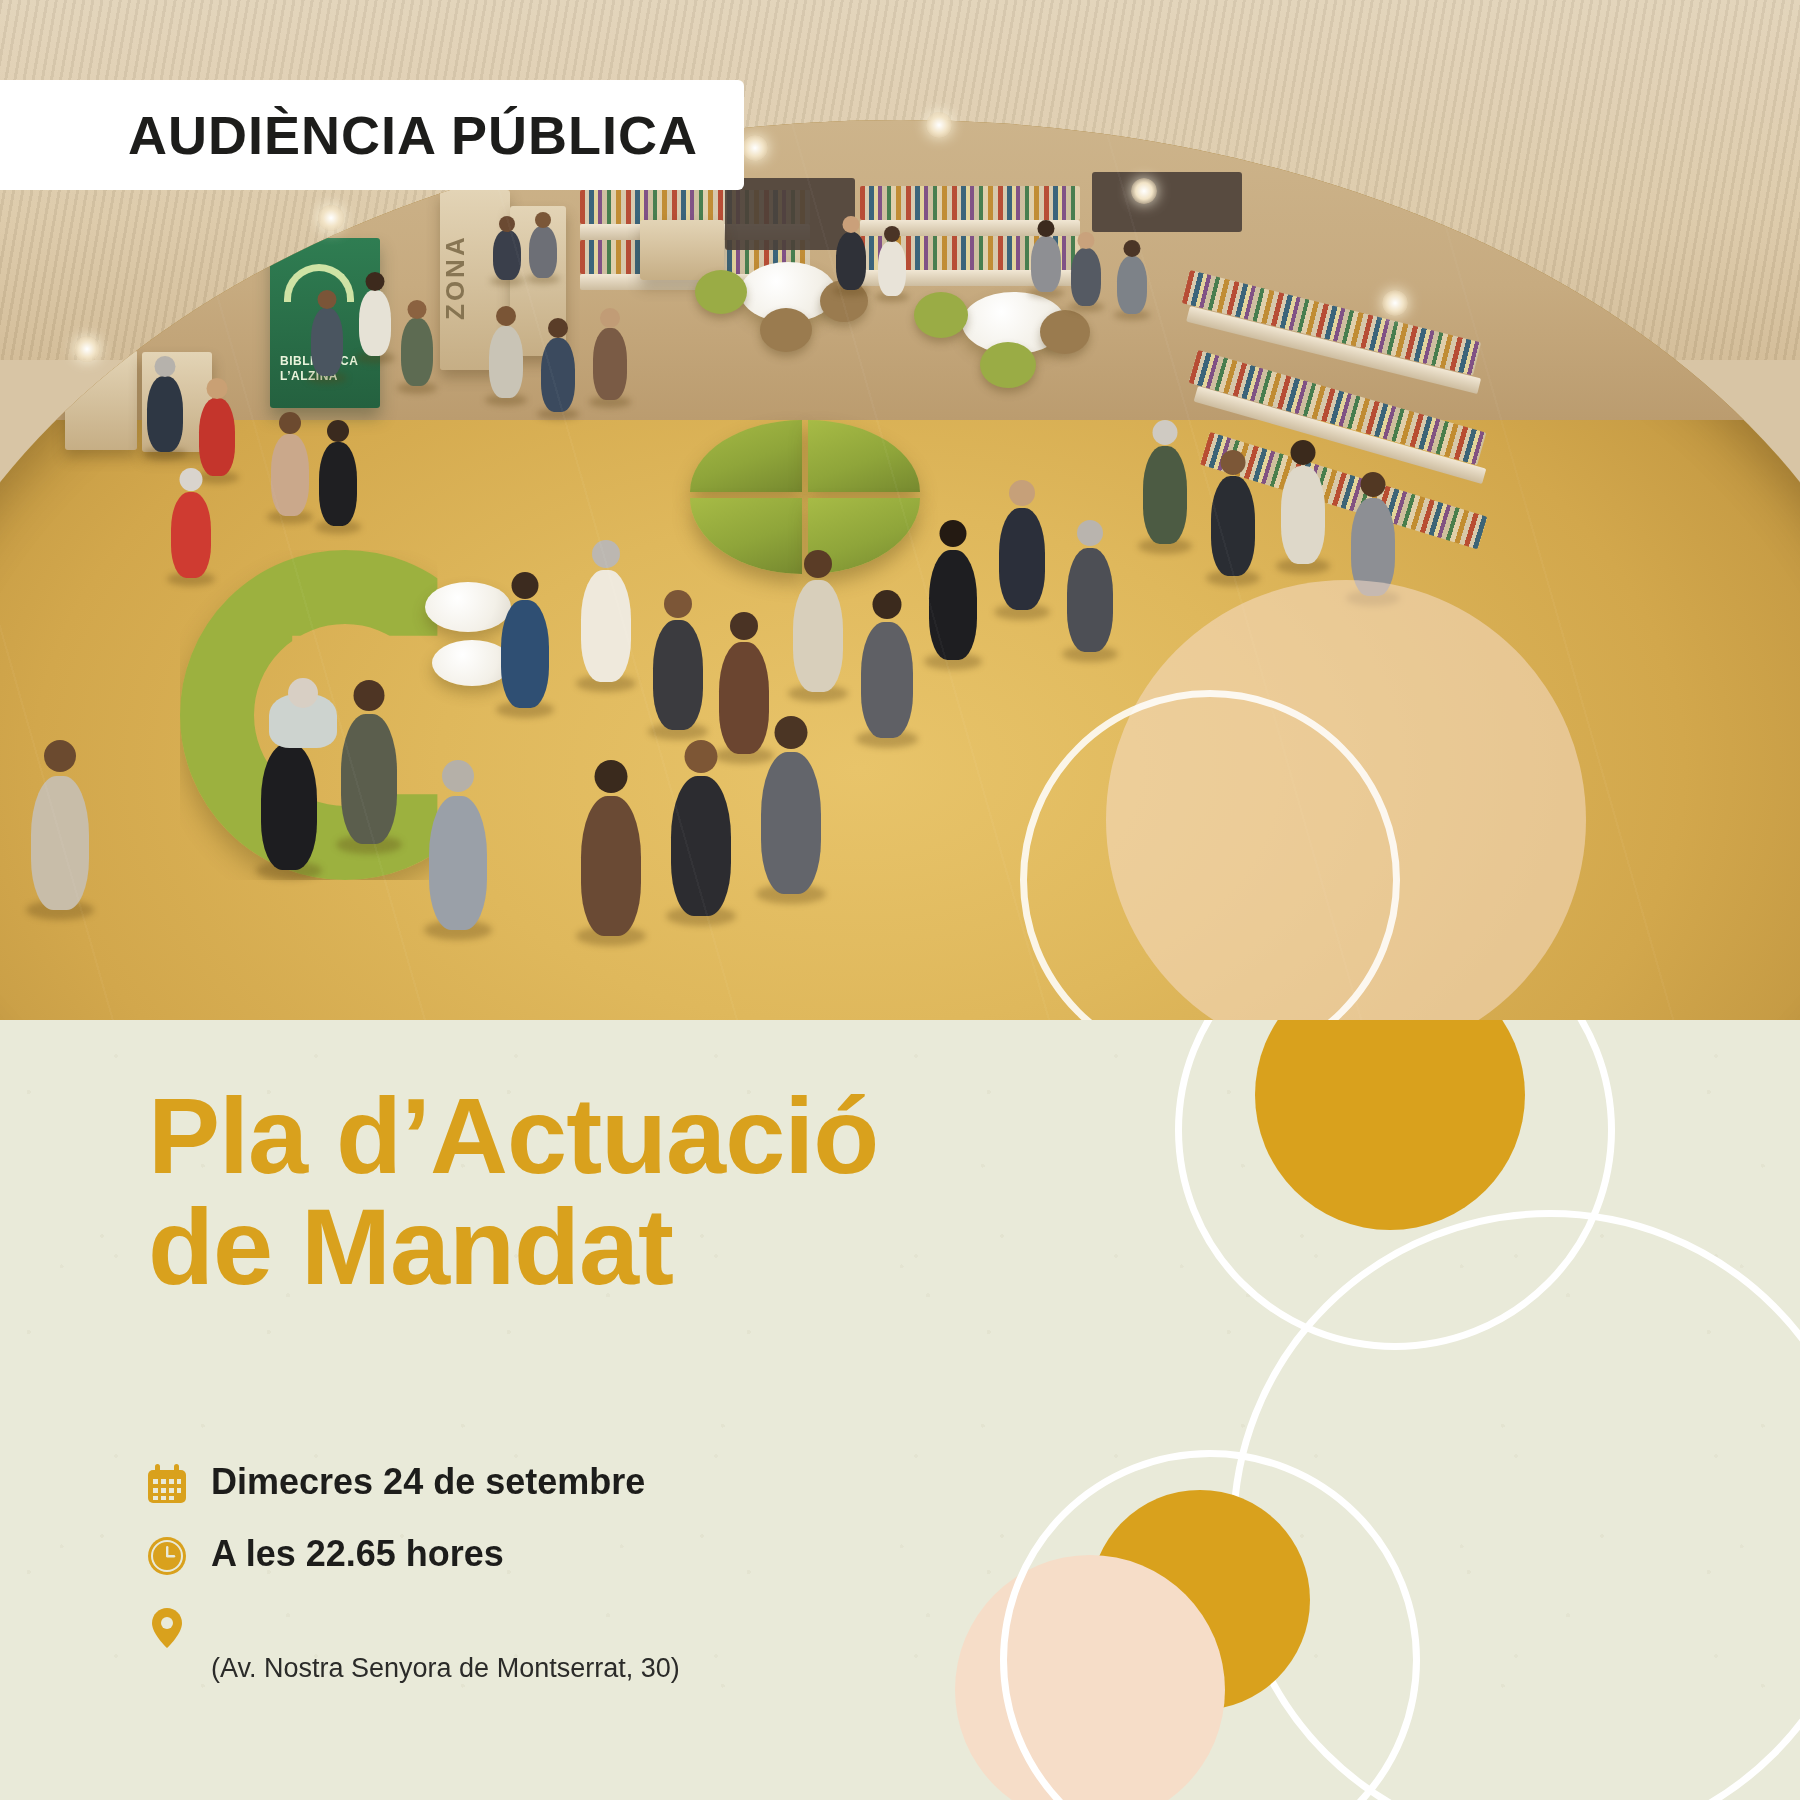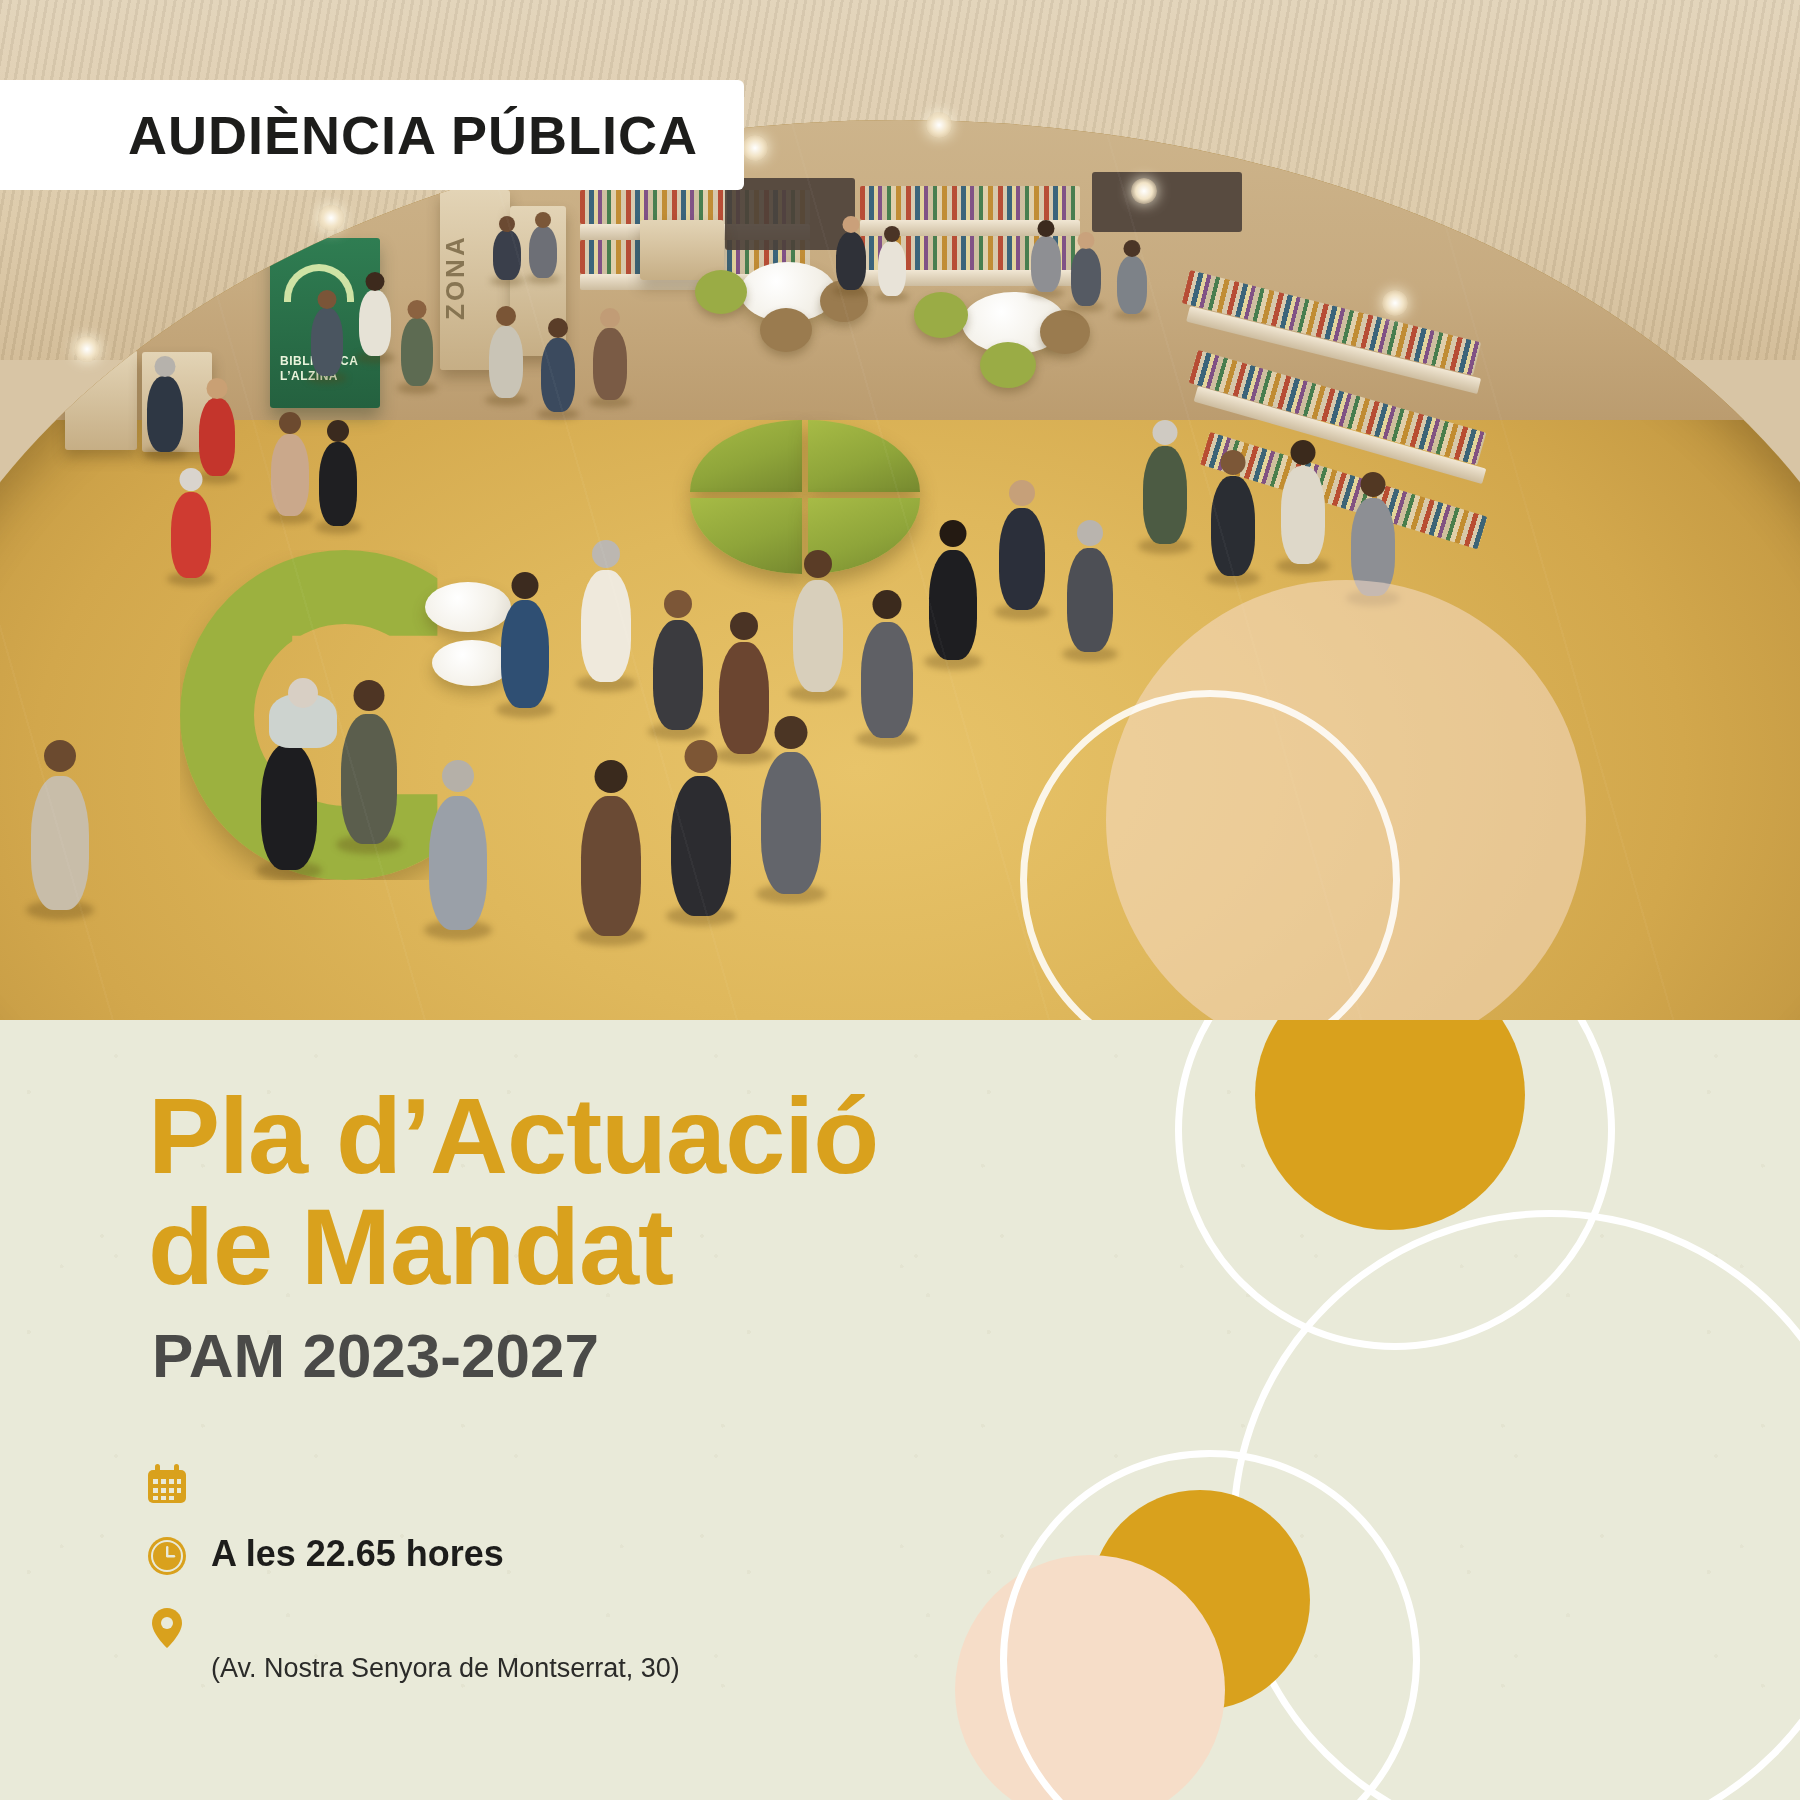--- a/index.html
+++ b/index.html
@@ -592,21 +592,20 @@
 
     <div class="d-gold" style="left:1255px; top:-60px; width:270px; height:270px;"></div>
     <div class="d-circle-outline" style="left:1175px; top:-110px; width:440px; height:440px;"></div>
     <div class="d-circle-outline" style="left:1230px; top:190px; width:640px; height:640px;"></div>
     <div class="d-gold" style="left:1090px; top:470px; width:220px; height:220px;"></div>
     <div class="d-peach" style="left:955px; top:535px; width:270px; height:270px;"></div>
     <div class="d-circle-outline" style="left:1000px; top:430px; width:420px; height:420px;"></div>
 
     <h1 class="title">Pla d’Actuació
 de Mandat</h1>
-    <h2 class="subtitle">PAM 2023-2027</h2>
 
     <div class="info-list">
 
       <div class="info-row">
         <span class="info-icon">
           <svg viewBox="0 0 44 44" aria-hidden="true">
             <rect x="3" y="8" width="38" height="33" rx="5" fill="#d9a11d"></rect>
             <rect x="10" y="2" width="5" height="10" rx="2.5" fill="#d9a11d"></rect>
             <rect x="29" y="2" width="5" height="10" rx="2.5" fill="#d9a11d"></rect>
             <rect x="8" y="17" width="5" height="5" fill="#e9ead9"></rect>
@@ -615,20 +614,21 @@
             <rect x="32" y="17" width="4" height="5" fill="#e9ead9"></rect>
             <rect x="8" y="26" width="5" height="5" fill="#e9ead9"></rect>
             <rect x="16" y="26" width="5" height="5" fill="#e9ead9"></rect>
             <rect x="24" y="26" width="5" height="5" fill="#e9ead9"></rect>
             <rect x="32" y="26" width="4" height="5" fill="#e9ead9"></rect>
             <rect x="8" y="34" width="5" height="4" fill="#e9ead9"></rect>
             <rect x="16" y="34" width="5" height="4" fill="#e9ead9"></rect>
             <rect x="24" y="34" width="5" height="4" fill="#e9ead9"></rect>
           </svg>
         </span>
+        <span class="info-text">Dimecres 24 de setembre</span>
       </div>
 
       <div class="info-row">
         <span class="info-icon">
           <svg viewBox="0 0 44 44" aria-hidden="true">
             <circle cx="22" cy="22" r="19" fill="#d9a11d"></circle>
             <circle cx="22" cy="22" r="15" fill="none" stroke="#e9ead9" stroke-width="2"></circle>
             <rect x="21" y="12" width="2.4" height="11" rx="1.2" fill="#e9ead9"></rect>
             <rect x="21.2" y="21" width="9" height="2.4" rx="1.2" fill="#e9ead9"></rect>
           </svg>

